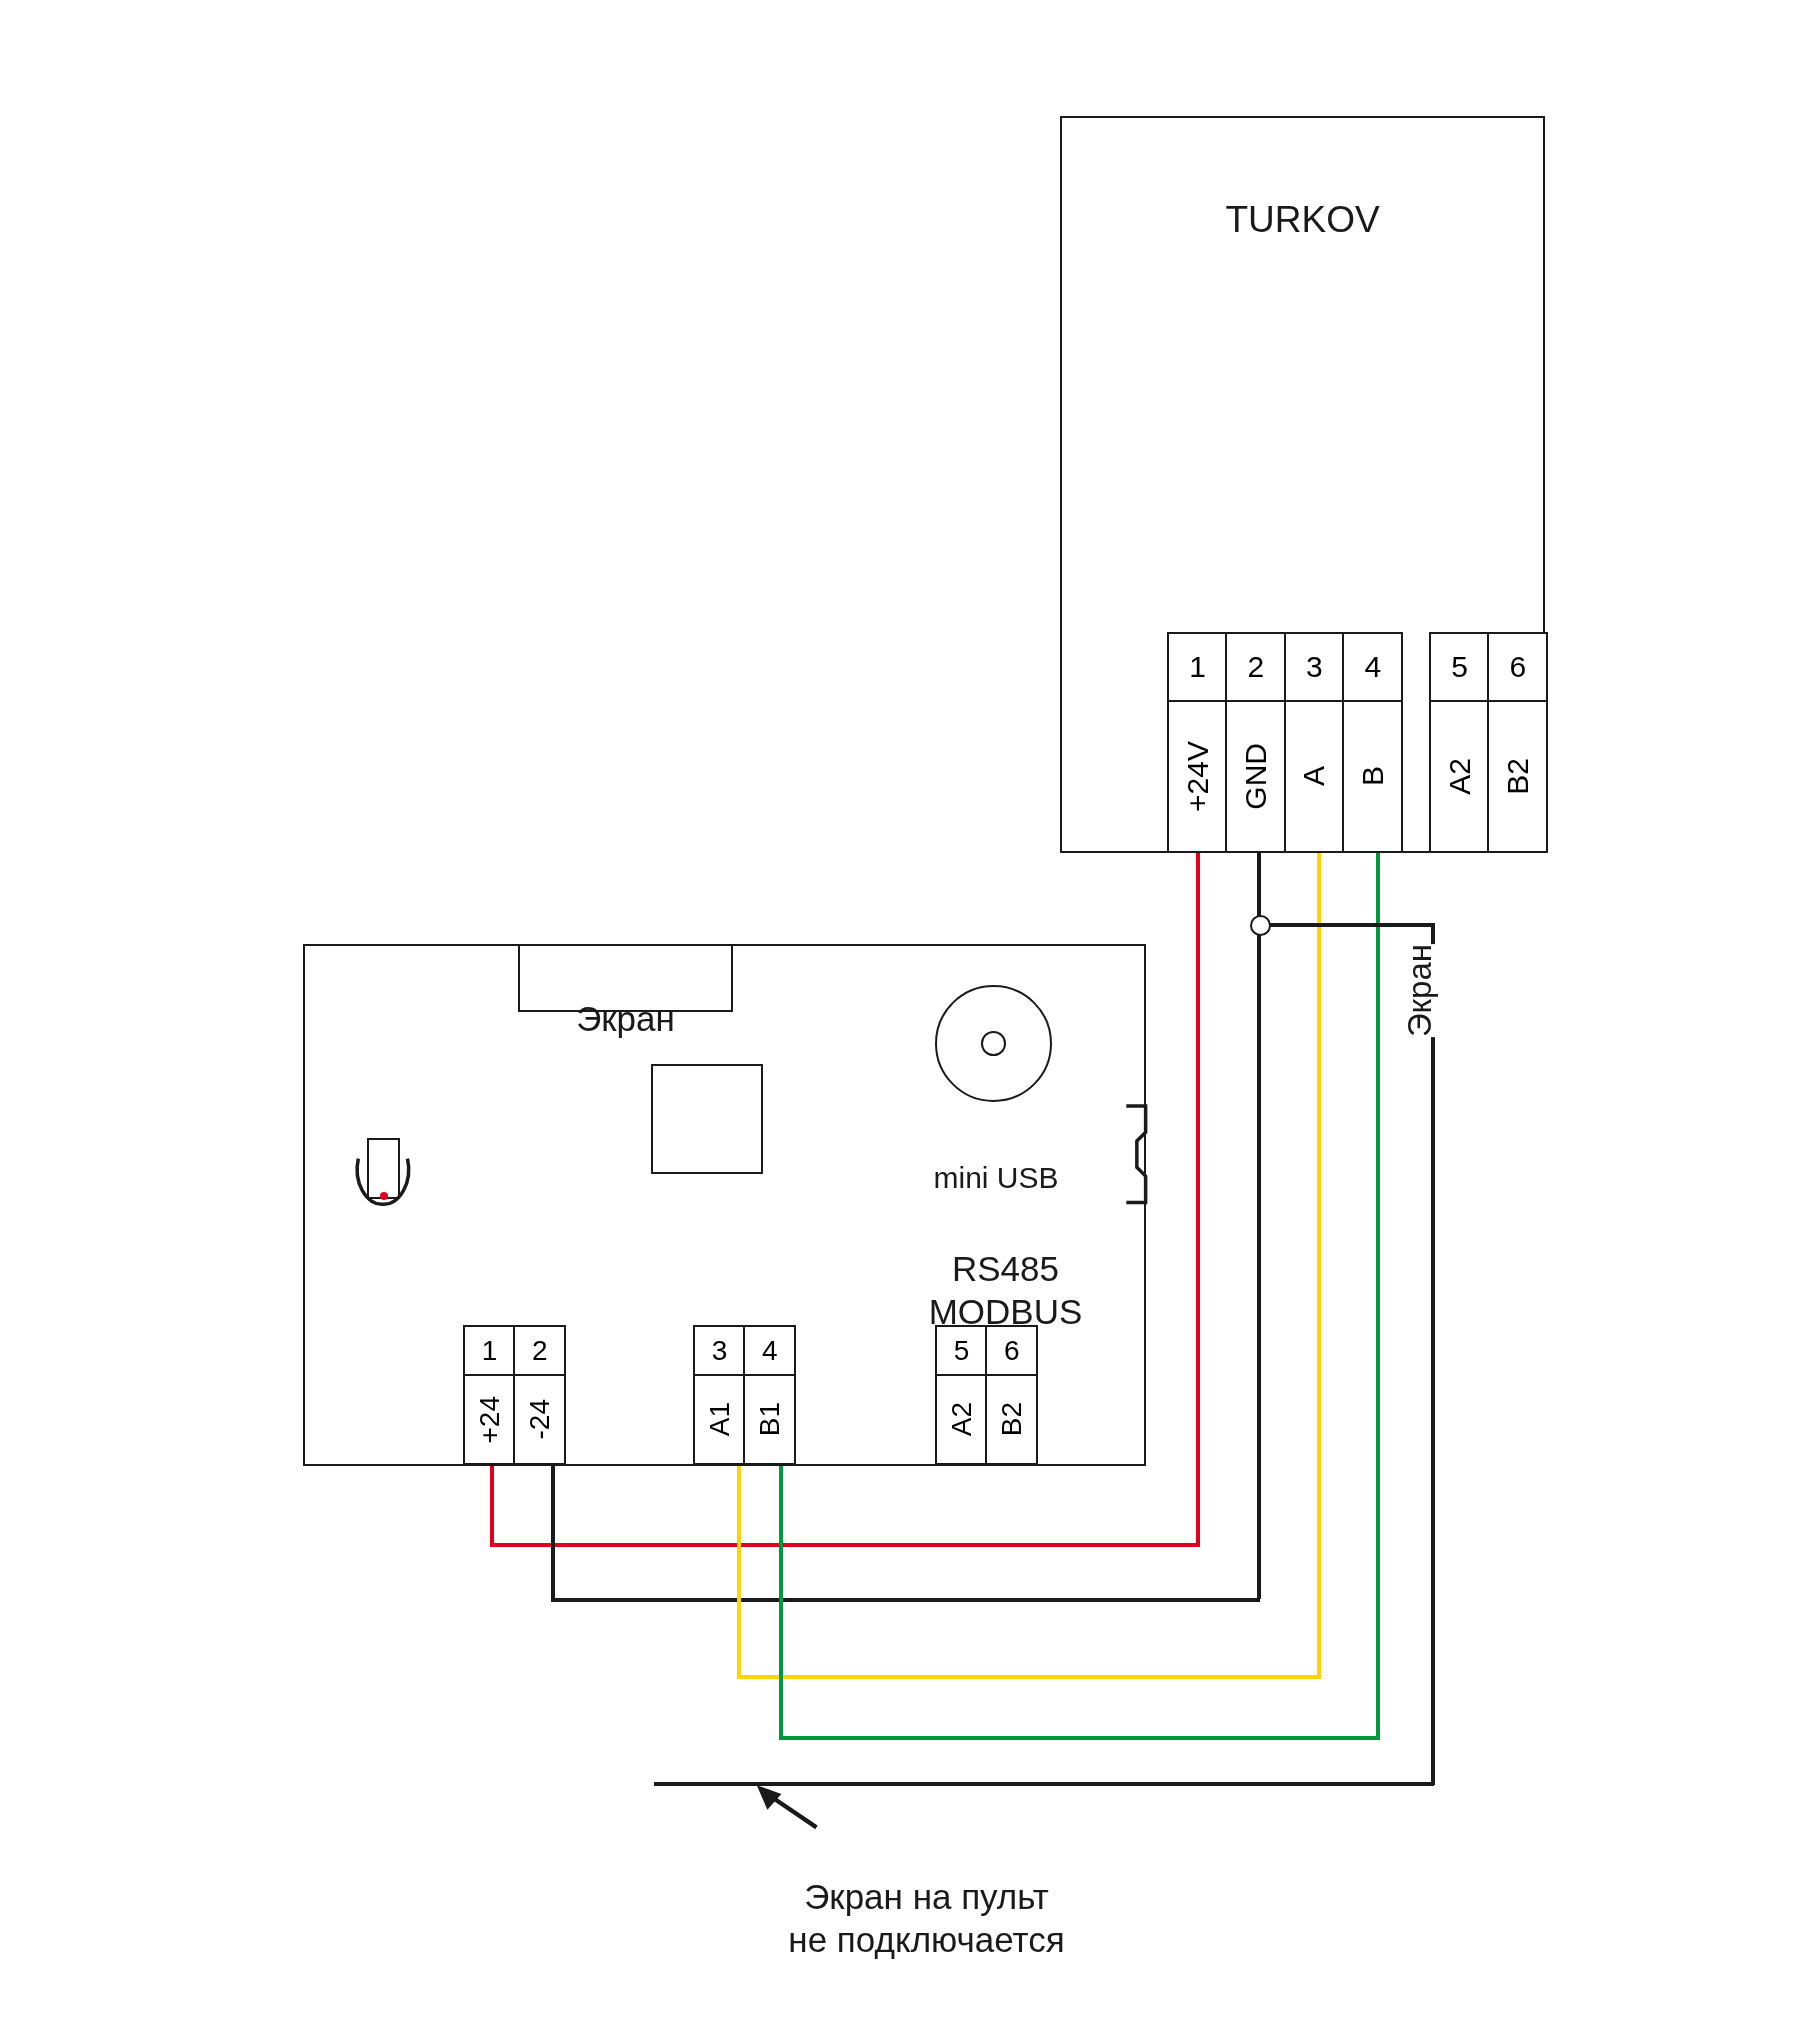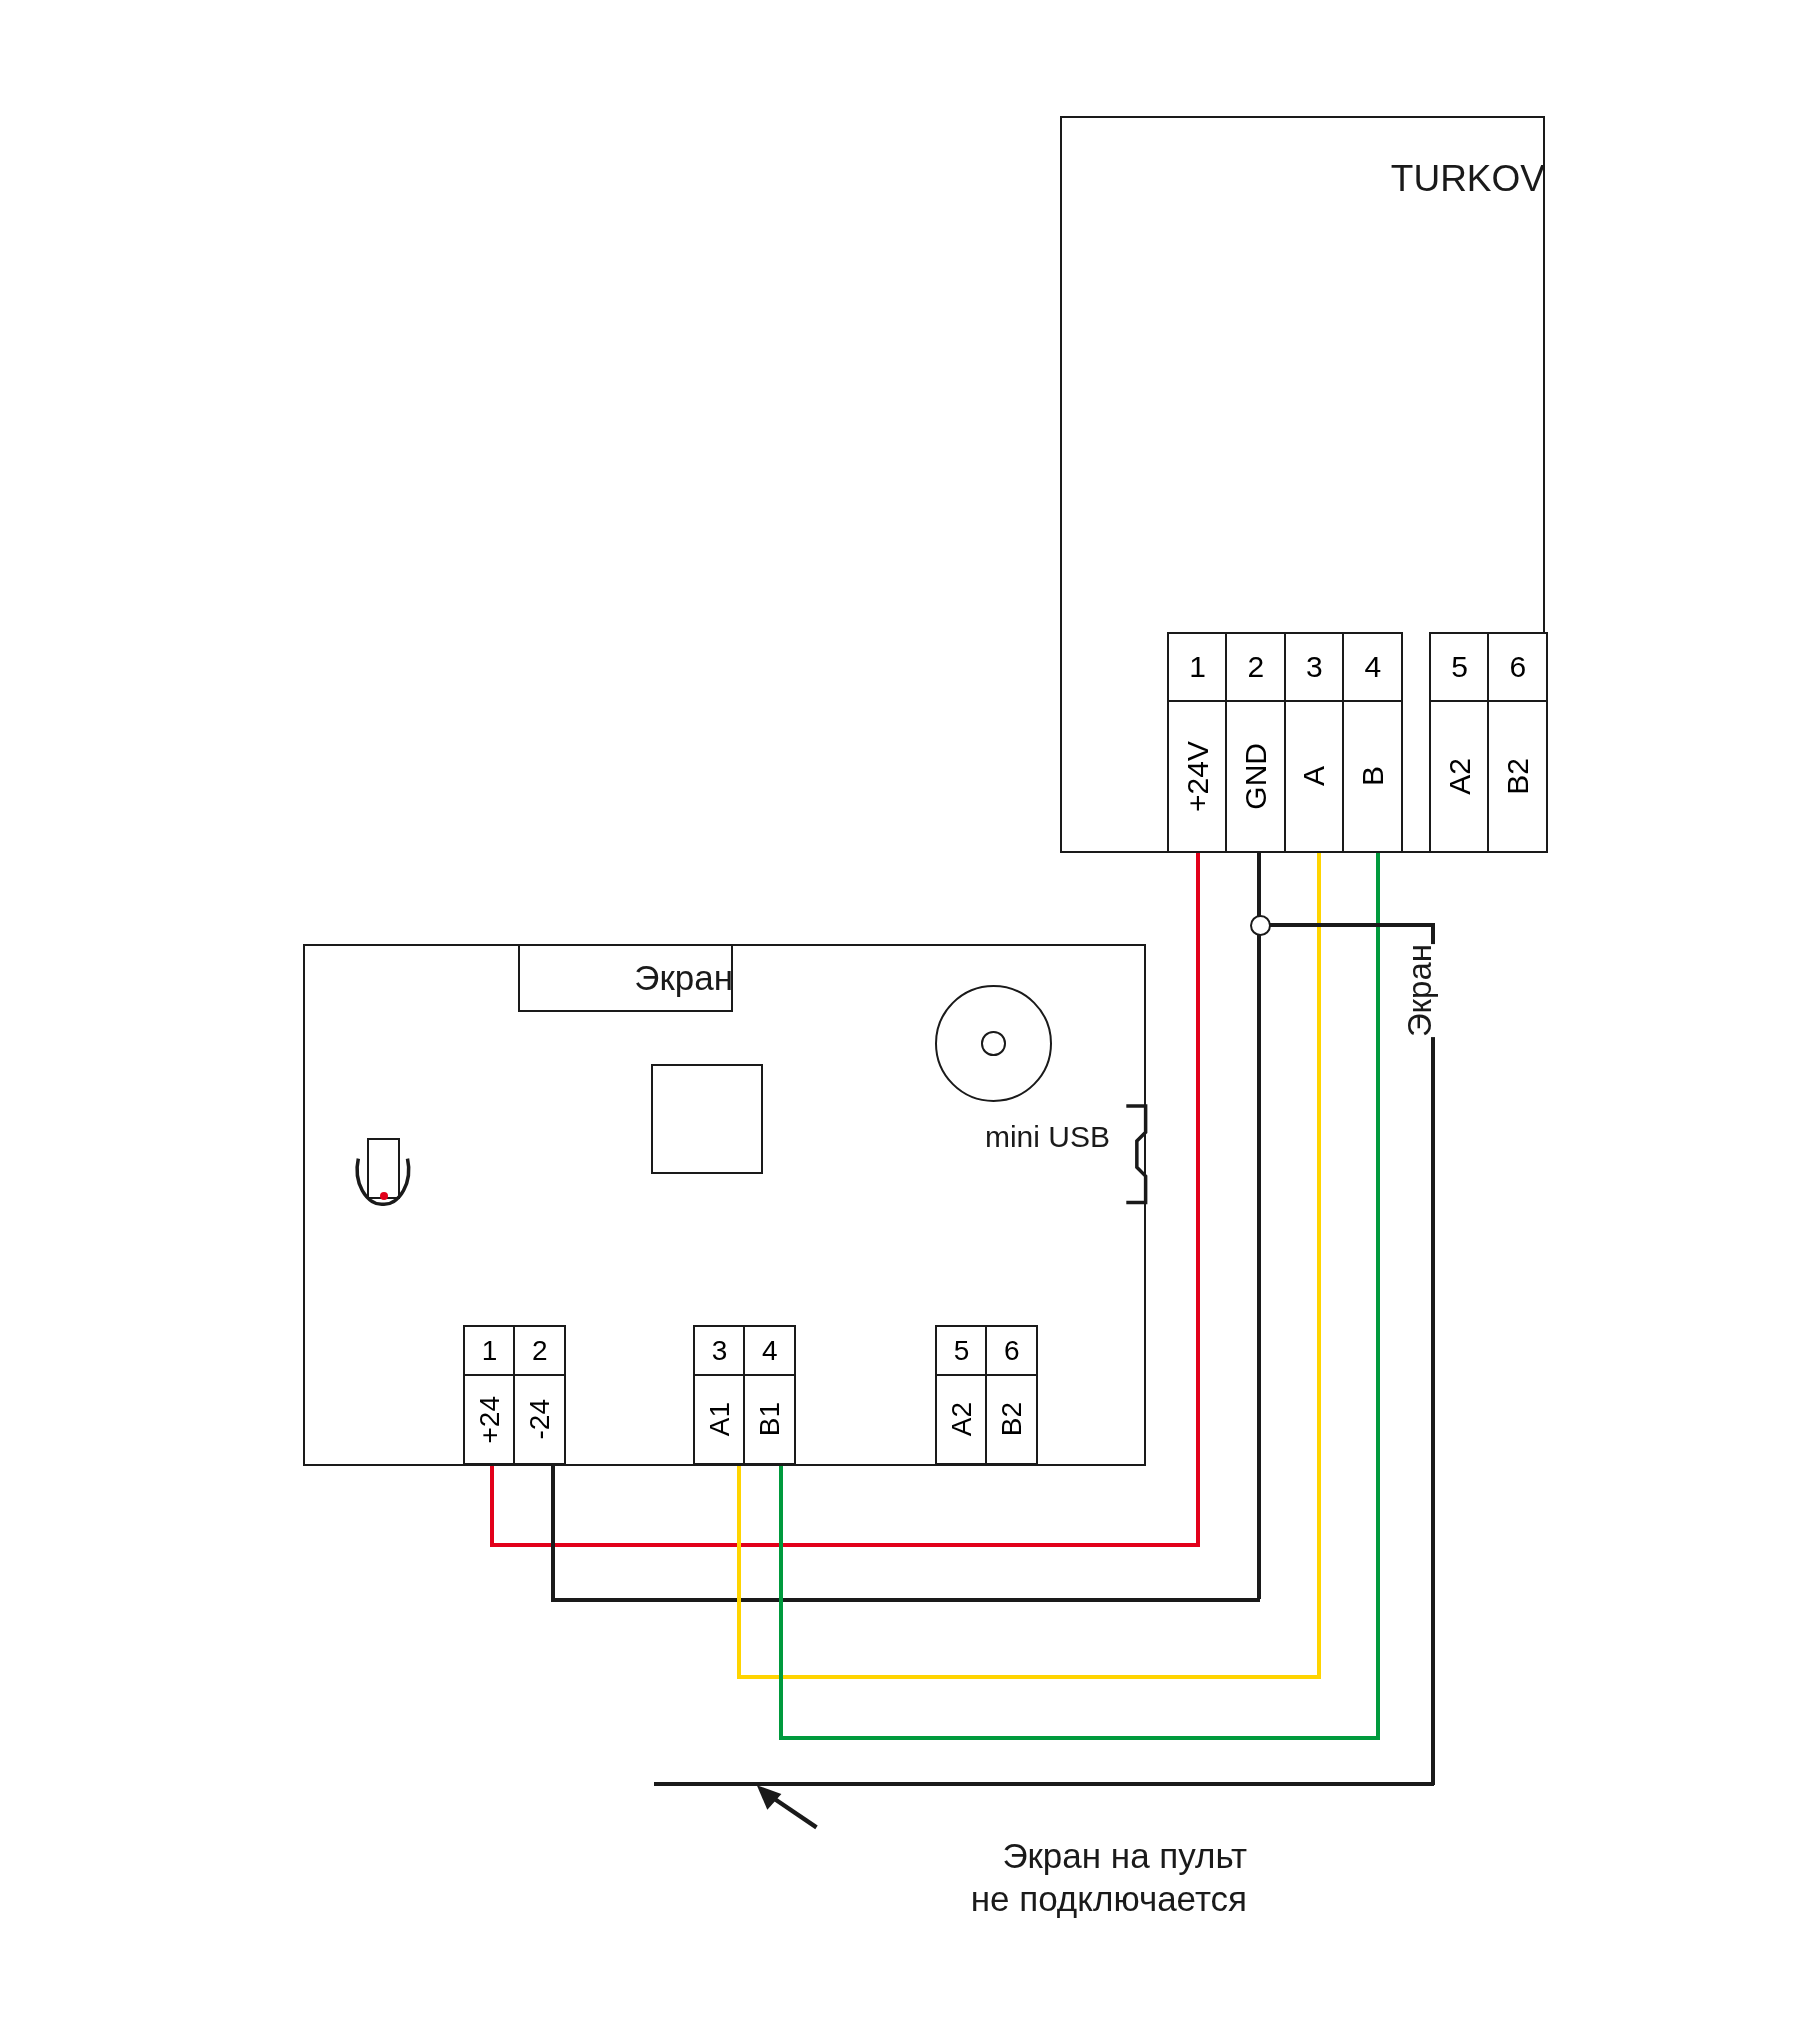--- a/index.html
+++ b/index.html
@@ -19,24 +19,25 @@
     overflow: hidden;
   }
   .box {
     position: absolute;
     border: 2.6px solid #1a1a1a;
     box-sizing: border-box;
     background: transparent;
   }
   .lbl {
     position: absolute;
-    text-align: right;
+    text-align: center;
     line-height: 1.22;
     white-space: pre-line;
     color: #1a1a1a;
+    margin-top: 41px;
   }
   
   .term-group {
     position: absolute;
     display: flex;
     box-sizing: border-box;
   }
   .term {
     box-sizing: border-box;
     border: 2.6px solid #1a1a1a;
@@ -167,20 +168,22 @@
   <div class="box" style="left:651px; top:1064px; width:112px; height:110px;"></div>
 
   <div class="circle" style="left:935px; top:985px; width:117px; height:117px;"></div>
   <div class="circle" style="left:981px; top:1031px; width:24.6px; height:24.6px;"></div>
 
   <div class="box" style="left:367px; top:1138px; width:33px; height:61px;"></div>
   <div class="dot-red" style="left:380px; top:1192px;"></div>
 
   <div class="lbl" style="left:882px; top:1119px; width:228px; font-size:30px;">mini USB</div>
 
+  <div class="lbl" style="left:878px; top:1207px; width:255px; font-size:35px;">RS485
+MODBUS</div>
 
   <div class="term-group" style="left:463px; top:1325px; height:140px;">
     <div class="term" style="width:53px;">
       <div class="num" style="height:49px; font-size:28px;">1</div>
       <div class="sig" style="font-size:28px;">
           <span>+24</span>
         </div>
     </div>
     <div class="term" style="width:53px;">
       <div class="num" style="height:49px; font-size:28px;">2</div>

